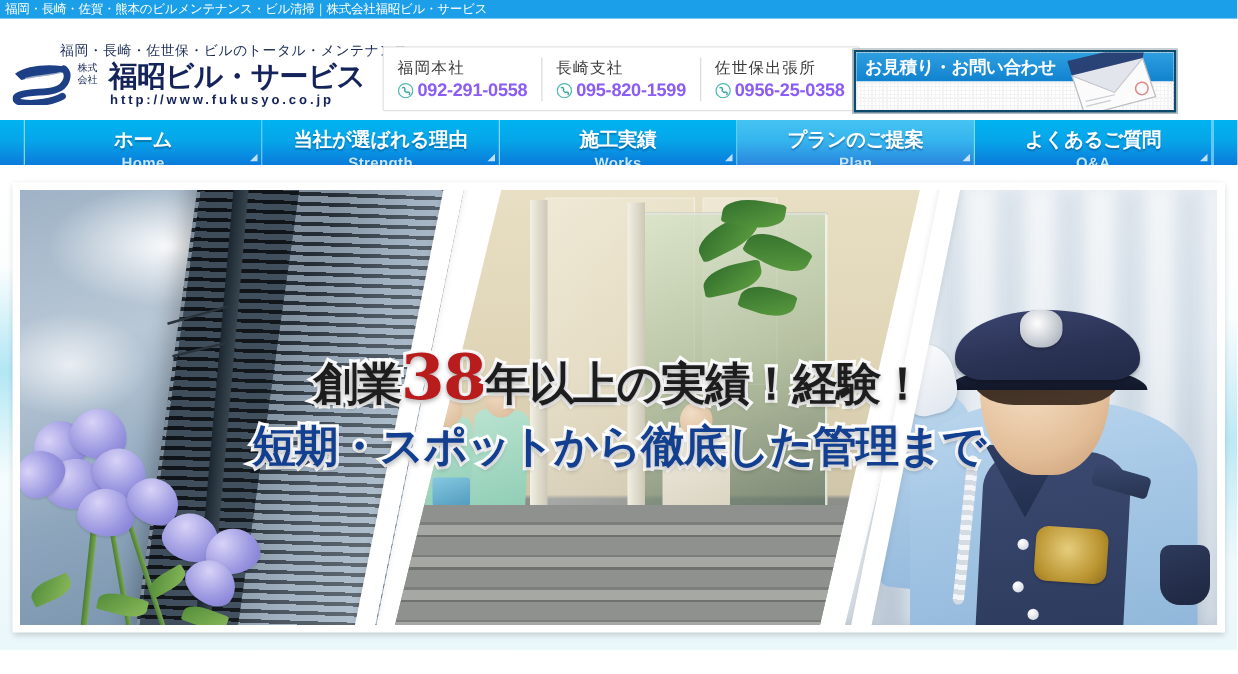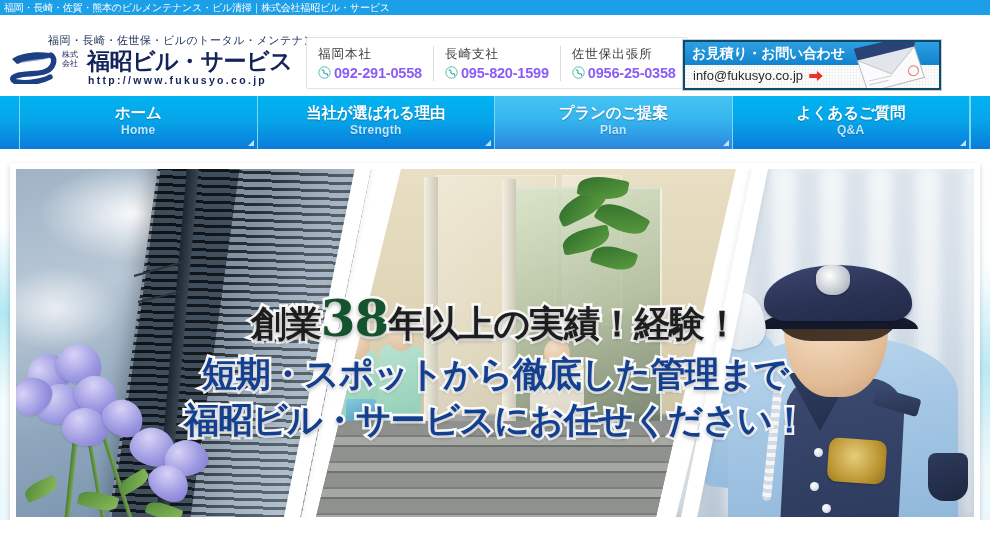--- a/index.html
+++ b/index.html
@@ -107,21 +107,21 @@
     font-size: 13px; color: #2a2a2a; padding-left: 8px;
     line-height: 22px; display: flex; align-items: center; gap: 5px;
   }
   .arrow-red { flex: 0 0 auto; }
   .env-icon {
     position: absolute; right: 6px; top: -2px;
   }
 
   
   .nav {
-    display: flex; height: 53px; width: 990px;
+    display: flex; height: 36px; width: 990px;
     background: linear-gradient(to bottom, #00b3f0 0%, #06a6e9 45%, #0a7bdb 100%);
   }
   .nav-edge {
     width: 20px; flex: 0 0 20px;
     background: linear-gradient(to bottom, #00b3f0 0%, #06a6e9 45%, #0a7bdb 100%);
     border-right: 1px solid #7fd6f6;
   }
   .nav-edge.right { border-right: none; border-left: 1px solid #7fd6f6; }
   .nav-item {
     position: relative;
@@ -394,21 +394,21 @@
   .copy-line1 {
     font-family: "DejaVu Serif", "Liberation Serif", serif;
     font-size: 36px; font-weight: bold; color: #ffffff;
     letter-spacing: -1px; line-height: 44px;
     -webkit-text-stroke: 5px #ffffff;
     paint-order: stroke fill;
     text-shadow: 0 2px 4px rgba(0,0,0,.35);
     white-space: nowrap;
   }
   .copy-line1 .num {
-    font-size: 50px; color: #14532d;
+    font-size: 50px; color: #b91c1c;
     -webkit-text-stroke: 5px #ffffff;
     paint-order: stroke fill;
     letter-spacing: -1px;
   }
   .copy-line1 .blk { color: #1d1d1d; }
   .copy-line2, .copy-line3 {
     font-family: "DejaVu Serif", "Liberation Serif", serif;
     font-size: 35px; font-weight: bold;
     color: #123f8f; letter-spacing: -1px; line-height: 46px;
     -webkit-text-stroke: 5px #ffffff;
@@ -482,26 +482,20 @@
         </svg>
         <span>0956-25-0358</span>
       </div>
     </div>
 
   </div>
 
   <div class="contact-box">
     <div class="contact-inner">
       <div class="contact-bar">お見積り・お問い合わせ</div>
-      <div class="contact-mail">
-        <span>info@fukusyo.co.jp</span>
-        <svg class="arrow-red" width="17" height="14" viewBox="0 0 20 16">
-          <path d="M1 5h9V1l8 7-8 7v-4H1z" fill="#e8342a" stroke="#ffffff" stroke-width="1"></path>
-        </svg>
-      </div>
       <svg class="env-icon" width="86" height="58" viewBox="0 0 86 58">
         <g transform="rotate(-8 43 29)">
           <path d="M12 16 L70 10 L76 42 L18 49 Z" fill="#fbfbfb" stroke="#b9bcc2" stroke-width="1"></path>
           <path d="M12 16 L44 34 L70 10" fill="#e9ecf1" stroke="#b9bcc2" stroke-width="1"></path>
           <path d="M12 16 L44 34 L70 10 L12 16 Z" fill="#dfe3ea" opacity=".7"></path>
           <path d="M20 38 L44 36" stroke="#c9ccd2" stroke-width="1"></path>
           <path d="M20 42 L40 40" stroke="#c9ccd2" stroke-width="1"></path>
           <circle cx="66" cy="34" r="5" fill="none" stroke="#e08a8a" stroke-width="1.2"></circle>
           <path d="M10 4 L74 -2 L70 10 L12 16 Z" fill="#2a3a6b" opacity=".9"></path>
         </g>
@@ -519,20 +513,25 @@
     <div class="nav-en">Home</div>
     <span class="nav-corner"></span>
   </div>
 
   <div class="nav-item">
     <div class="nav-ja">当社が選ばれる理由</div>
     <div class="nav-en">Strength</div>
     <span class="nav-corner"></span>
   </div>
 
+  <div class="nav-item">
+    <div class="nav-ja">施工実績</div>
+    <div class="nav-en">Works</div>
+    <span class="nav-corner"></span>
+  </div>
 
   <div class="nav-item active">
     <div class="nav-ja">プランのご提案</div>
     <div class="nav-en">Plan</div>
     <span class="nav-corner"></span>
   </div>
 
   <div class="nav-item">
     <div class="nav-ja">よくあるご質問</div>
     <div class="nav-en">Q&amp;A</div>
@@ -634,20 +633,19 @@
       </div>
 
       <div class="slash slash-1"></div>
       <div class="slash slash-2"></div>
 
       <div class="hero-copy">
         <div class="copy-line1">
           <span class="blk">創業</span><span class="num">38</span><span class="blk">年以上の実績！経験！</span>
         </div>
         <div class="copy-line2">短期・スポットから徹底した管理まで</div>
-        <div class="copy-line3">福昭ビル・サービスにお任せください！</div>
       </div>
 
     </div>
   </div>
 </div>
 
 <div class="page-bottom"></div>
 
 </body></html>

